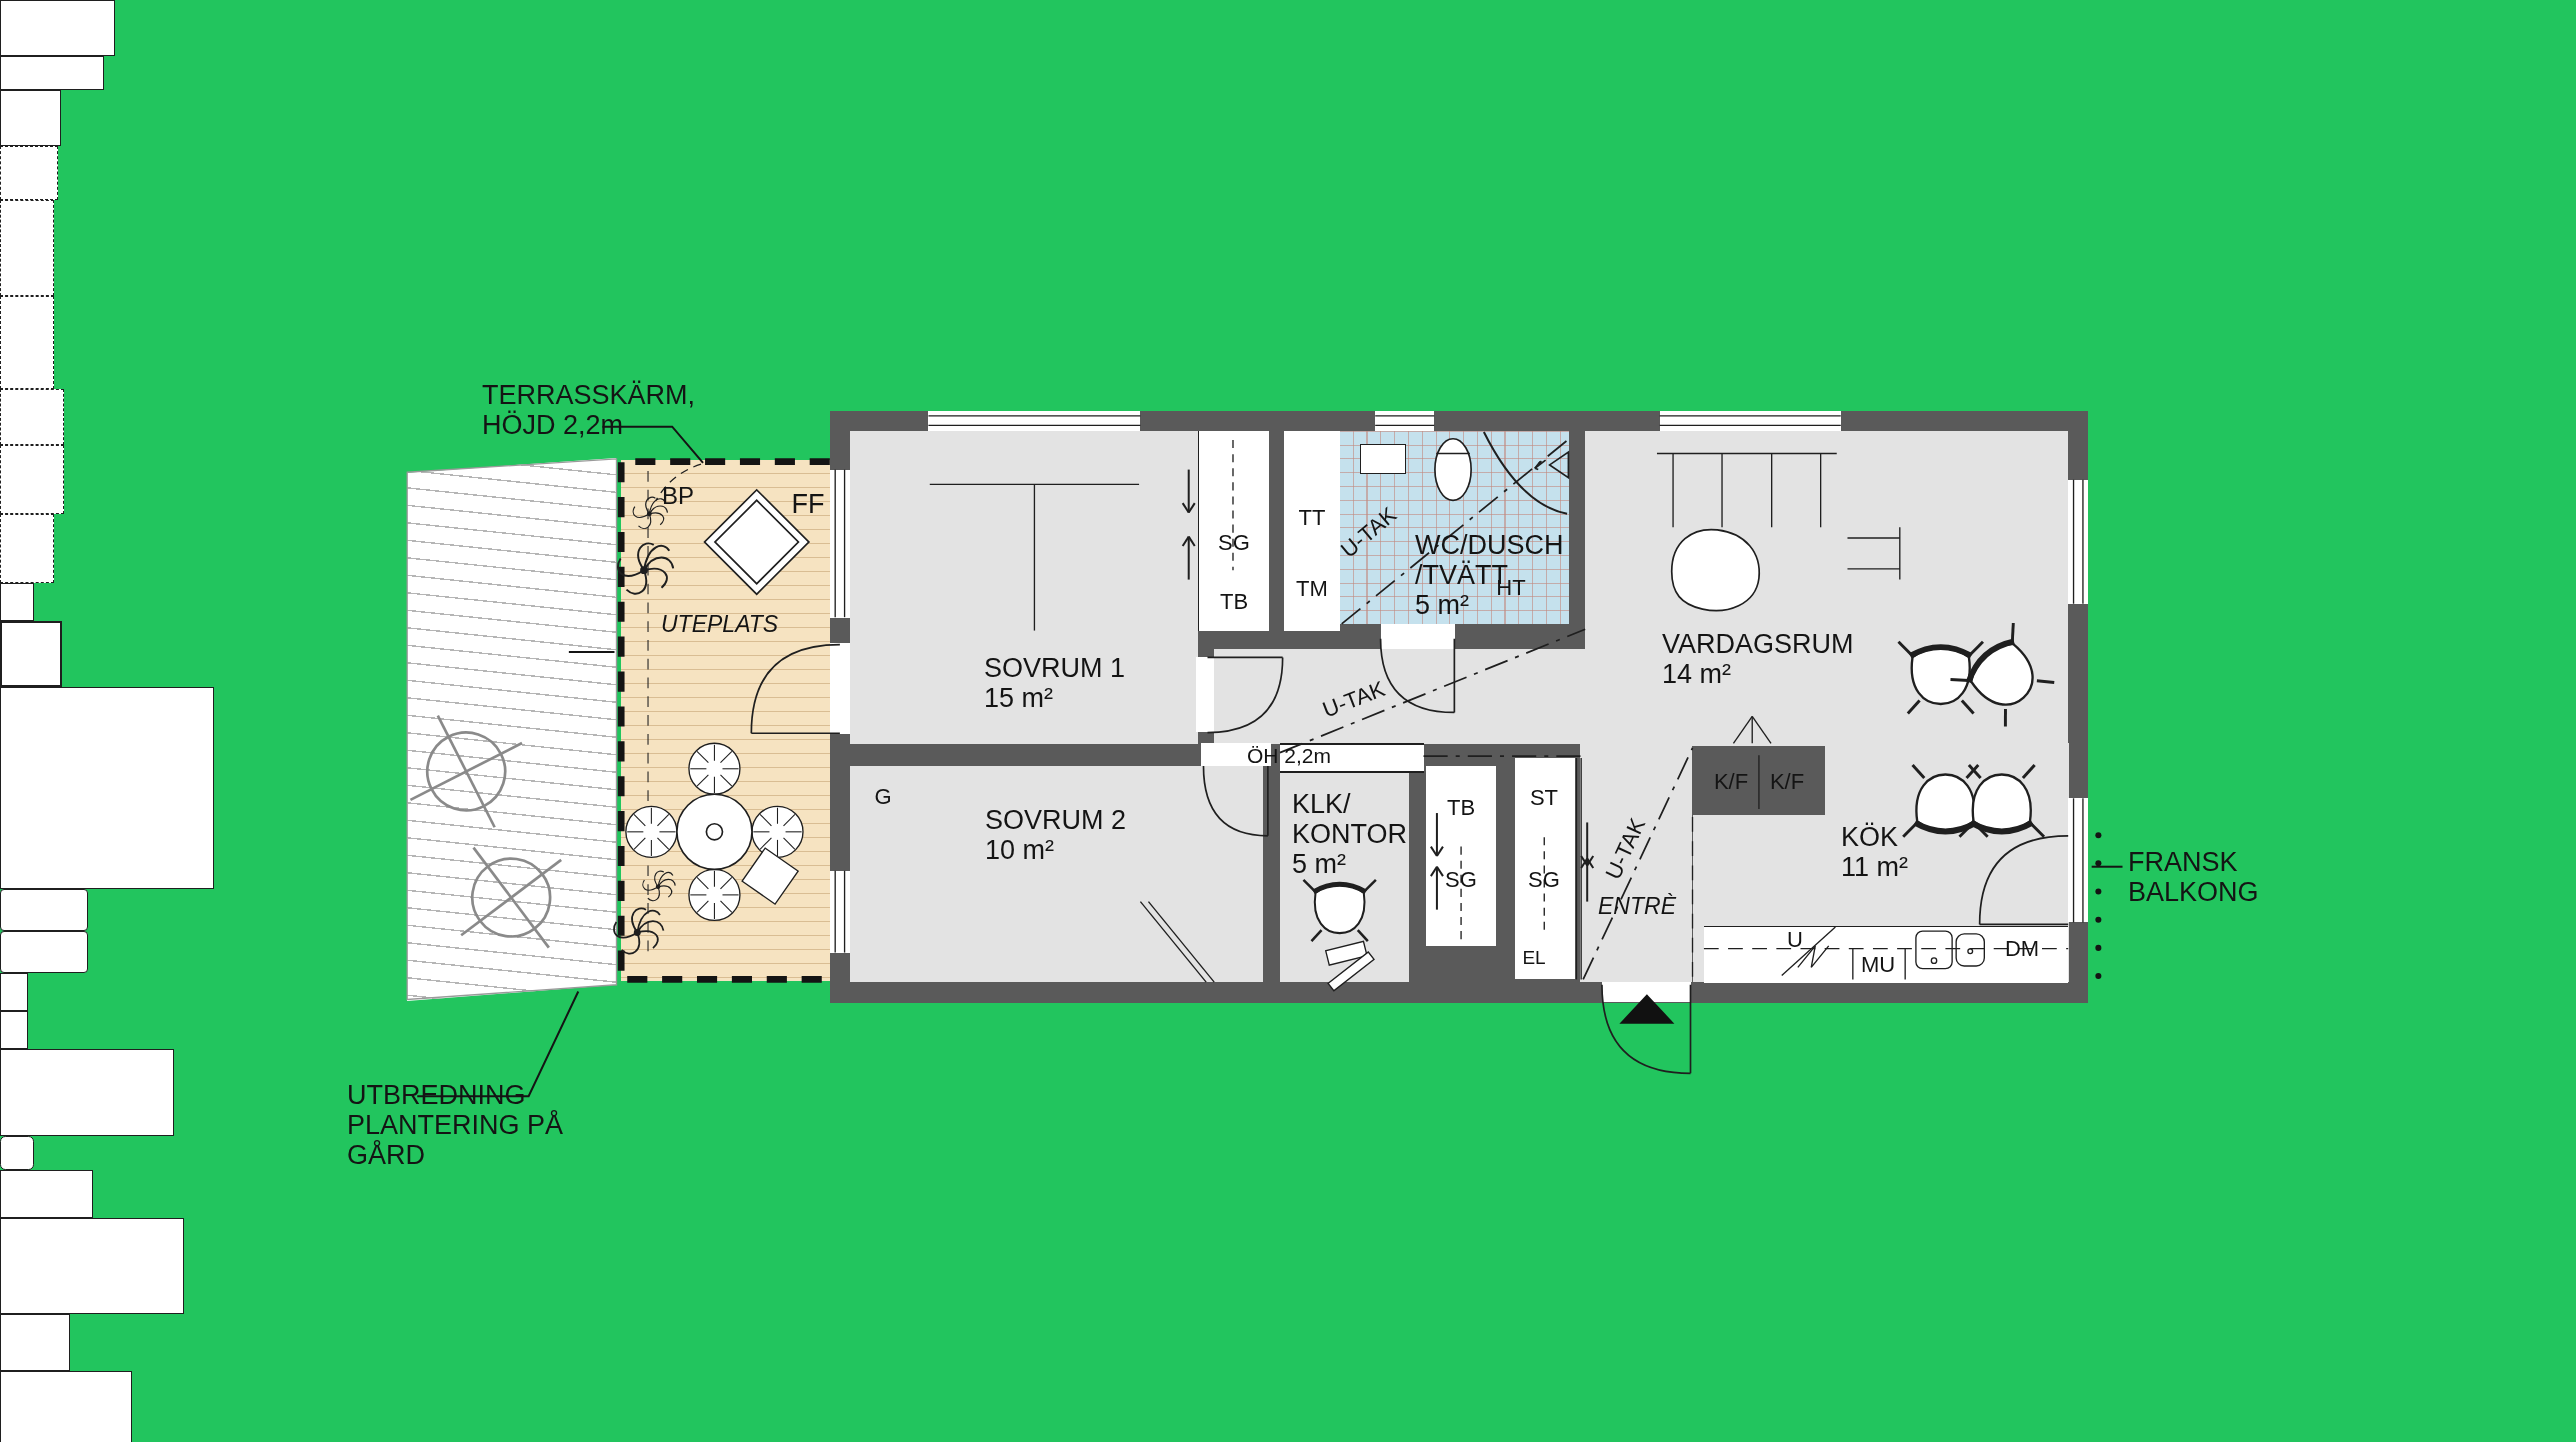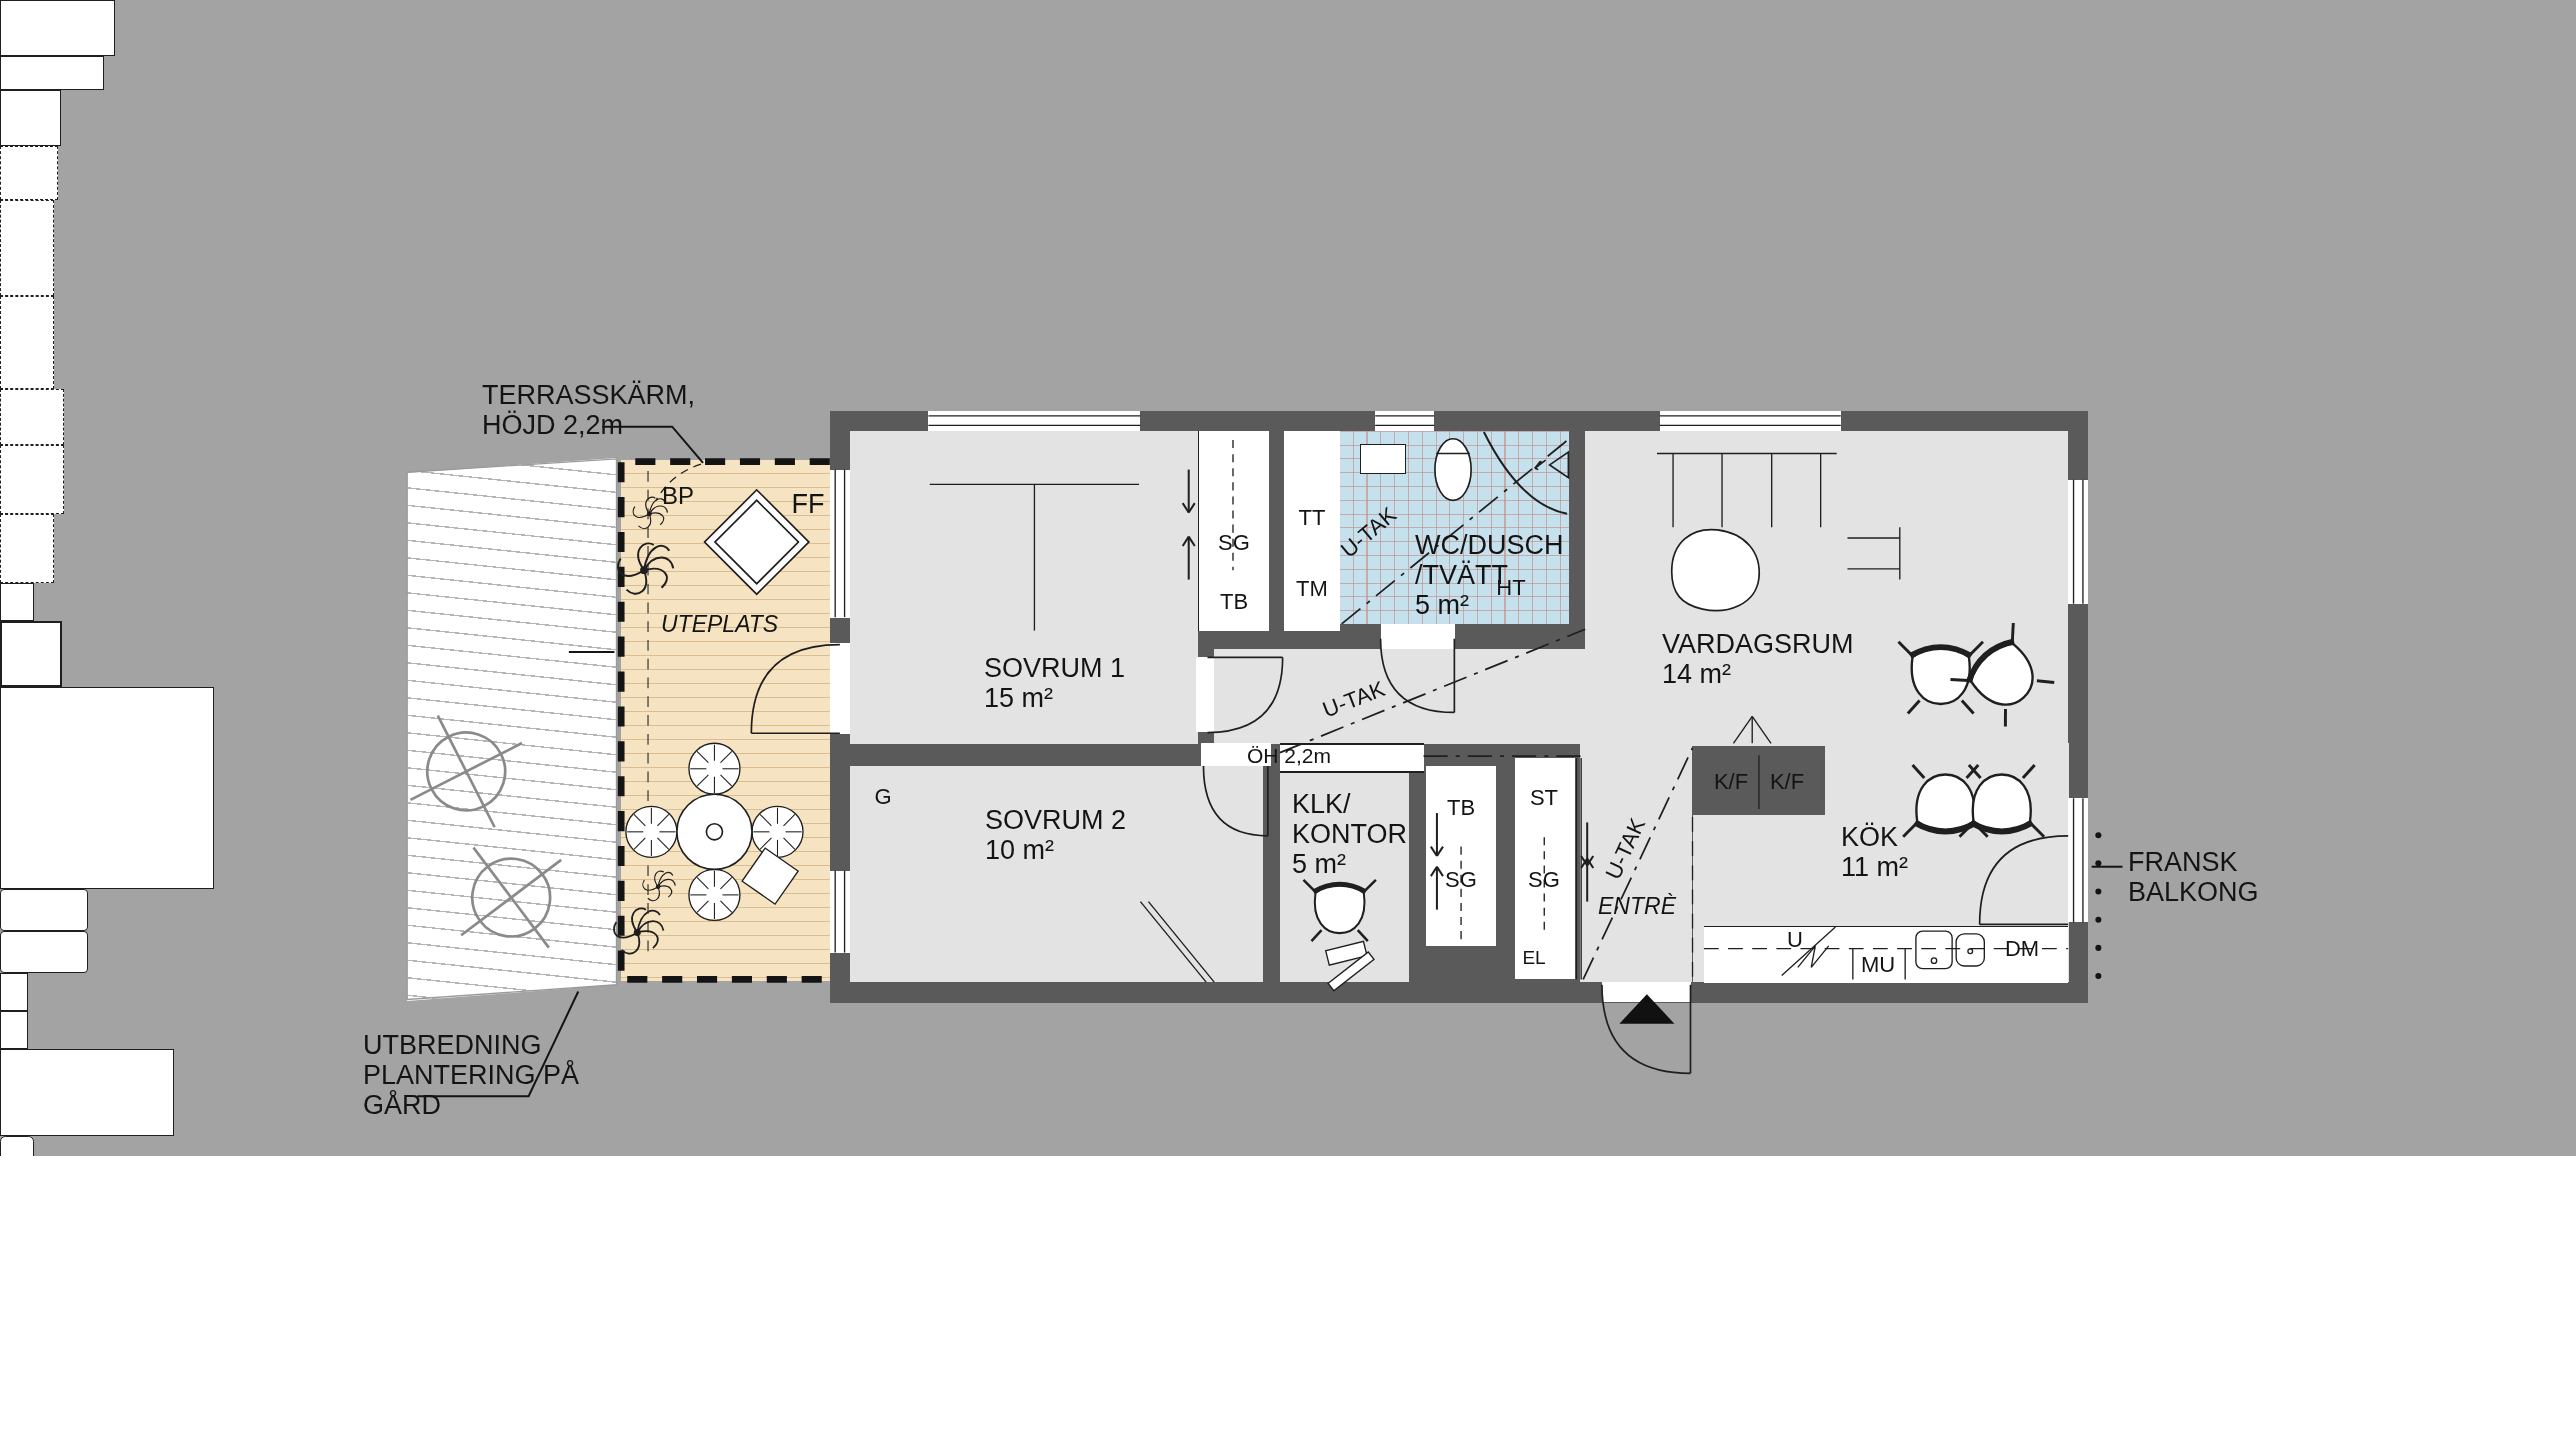--- a/index.html
+++ b/index.html
@@ -1,16 +1,16 @@
 <!DOCTYPE html>
 <html style="font-size:10.7px"><head>
 <meta charset="utf-8">
 <style>
   html,body{margin:0;padding:0;background:#fff;}
-  #canvas{position:relative;width:2576px;height:1156px;background:#a3a3a3;overflow:hidden;
+  #canvas{position:relative;width:2576px;height:1442px;background:#22c55e;overflow:hidden;
           font-family:"Liberation Sans",sans-serif;color:#111;}
   .abs{position:absolute;}
   .floor{position:absolute;background:#e3e3e3;}
   .white{position:absolute;background:#fff;}
   .lbl{position:absolute;white-space:nowrap;line-height:1.12;color:#141414;}
   .ctr{transform:translate(-50%,-50%);}
   .s28{font-size:19px;} .s31{font-size:21px;} .s33{font-size:22px;}
   .s36{font-size:24px;} .s40{font-size:27px;} .s42{font-size:23px;font-style:italic;}
   .b2{border:1.7px solid #1f1f1f;background:#fff;}
   .dash2{border:1.7px dashed #1f1f1f;background:#fff;}
@@ -304,21 +304,21 @@
         <rect x="2916" y="1392" width="42" height="48" rx="12"></rect>
     </g>
     <circle cx="2883" cy="1432" r="4" fill="none" stroke="#1f1f1f" stroke-width="2"></circle>
     <circle cx="2937" cy="1418" r="3.5" fill="none" stroke="#1f1f1f" stroke-width="2"></circle>
   </svg>
 
   <div class="lbl s40" style="left:482px;top:380px;">
     <div>TERRASSKÄRM,</div>
     <div>HÖJD 2,2m</div>
   </div>
-  <div class="lbl s40" style="left:347px;top:1030px;margin-left:16px;">
+  <div class="lbl s40" style="left:347px;top:1080px;">
     <div>UTBREDNING</div>
     <div>PLANTERING PÅ</div>
     <div>GÅRD</div>
   </div>
   <div class="lbl s40" style="left:2128px;top:847px;">
     <div>FRANSK</div>
     <div>BALKONG</div>
   </div>
 
   <div class="lbl s42" style="left:661px;top:612px;">UTEPLATS</div>

